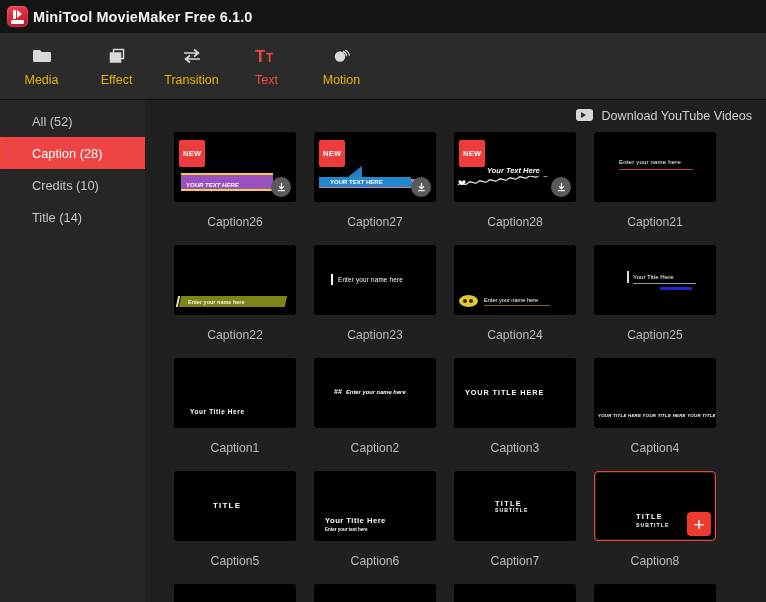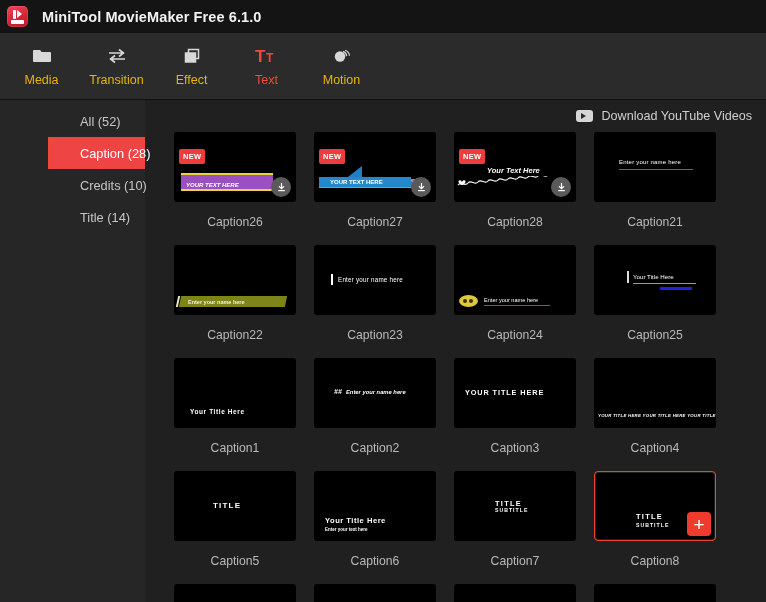--- a/index.html
+++ b/index.html
@@ -44,21 +44,21 @@
   .logo .nub {
     position: absolute; left: 9.5px; top: 3.5px;
     width: 0; height: 0;
     border-left: 5px solid #fff;
     border-top: 4.5px solid transparent;
     border-bottom: 4.5px solid transparent;
   }
   .app-title {
     color: #f2f2f2;
     font-size: 14.5px; font-weight: bold;
-    margin-left: 14px;
+    margin-left: 5px;
     letter-spacing: 0.1px;
     white-space: nowrap;
   }
 
   
   .toolbar {
     height: 67px; min-height: 67px;
     background: #2b2b2b;
     border-bottom: 1px solid #111;
     display: flex; align-items: center;
@@ -93,42 +93,41 @@
   .cat {
     position: relative;
     height: 32px;
     display: flex; align-items: center;
     padding-left: 32px;
     box-sizing: border-box;
     font-size: 12.8px;
     color: #c6c6c6;
     cursor: pointer;
     white-space: nowrap;
-    margin-left: 48px;
   }
   .cat.selected { background: #ef4444; color: #ffffff; }
   .cat.selected::before {
     content: "";
     position: absolute; left: 0; top: 0; bottom: 0;
     width: 3px; background: #ee4a3c;
   }
 
   .content {
     flex: 1; min-width: 0;
     background: #202020;
     display: flex; flex-direction: column;
   }
   .content-head {
     height: 32px; min-height: 32px;
     display: flex; align-items: center; justify-content: flex-end;
     padding-right: 14px;
     box-sizing: border-box;
   }
   .yt-link {
-    display: flex; align-items: center; gap: 8px;
+    display: flex; align-items: flex-start; gap: 8px;
     color: #cfcfcf; font-size: 12.6px;
     cursor: pointer; white-space: nowrap; margin-left: 36px;
   }
   .yt-ico {
     width: 17px; height: 12px; border-radius: 3px;
     background: #d6d6d6;
     display: flex; align-items: center; justify-content: center;
     position: relative;
   }
   .yt-ico::before {
@@ -168,25 +167,25 @@
   }
   .cap-name {
     text-align: center;
     font-size: 12.2px;
     color: #b9b9b9;
     margin-top: 13px;
     white-space: nowrap;
   }
 
   .badge-new {
-    position: absolute; left: 5px; top: 17px;
+    position: absolute; left: 5px; top: 8px;
     background: #ee3b3b;
     color: #fff;
     font-size: 7.5px; font-weight: bold;
-    padding: 3px 4px;
+    padding: 9px 4px;
     border-radius: 2px;
     letter-spacing: 0.3px;
   }
   .dl {
     position: absolute; right: 5px; bottom: 5px;
     width: 20px; height: 20px; border-radius: 50%;
     background: #5a5a5a;
     display: flex; align-items: center; justify-content: center;
   }
   .dl svg { display: block; }
@@ -227,36 +226,36 @@
       <span class="ticon">
         <svg width="20" height="16" viewBox="0 0 20 16">
             <path d="M1 3a1 1 0 011-1h6l1.6 2H18a1 1 0 011 1v8a1 1 0 01-1 1H2a1 1 0 01-1-1z" fill="currentColor"></path>
           </svg>
       </span>
       <span class="tlabel">Media</span>
     </div>
 
     <div class="tool">
       <span class="ticon">
+        <svg width="20" height="18" viewBox="0 0 20 18" fill="none" stroke="currentColor" stroke-width="1.5">
+          <rect x="6.5" y="2.5" width="10" height="9"></rect>
+            <rect x="3.5" y="6" width="10" height="9" fill="currentColor" stroke="currentColor"></rect>
+        </svg>
+      </span>
+      <span class="tlabel">Effect</span>
+    </div>
+
+    <div class="tool">
+      <span class="ticon">
         <svg width="22" height="16" viewBox="0 0 22 16" fill="none" stroke="currentColor" stroke-width="1.6">
           <path d="M3 5h14M13 1.5L17.5 5 13 8.5"></path>
             <path d="M19 11H5M9 7.5L4.5 11 9 14.5"></path>
         </svg>
       </span>
       <span class="tlabel">Transition</span>
-    </div>
-
-    <div class="tool">
-      <span class="ticon">
-        <svg width="20" height="18" viewBox="0 0 20 18" fill="none" stroke="currentColor" stroke-width="1.5">
-          <rect x="6.5" y="2.5" width="10" height="9"></rect>
-            <rect x="3.5" y="6" width="10" height="9" fill="currentColor" stroke="currentColor"></rect>
-        </svg>
-      </span>
-      <span class="tlabel">Effect</span>
     </div>
 
     <div class="tool active">
       <span class="ticon">
         <svg width="24" height="18" viewBox="0 0 24 18">
           <text x="0" y="15" font-family="Liberation Sans, sans-serif" font-size="17" font-weight="bold" fill="currentColor">T</text>
           <text x="11" y="15" font-family="Liberation Sans, sans-serif" font-size="12" font-weight="bold" fill="currentColor">T</text>
         </svg>
       </span>
       <span class="tlabel">Text</span>

